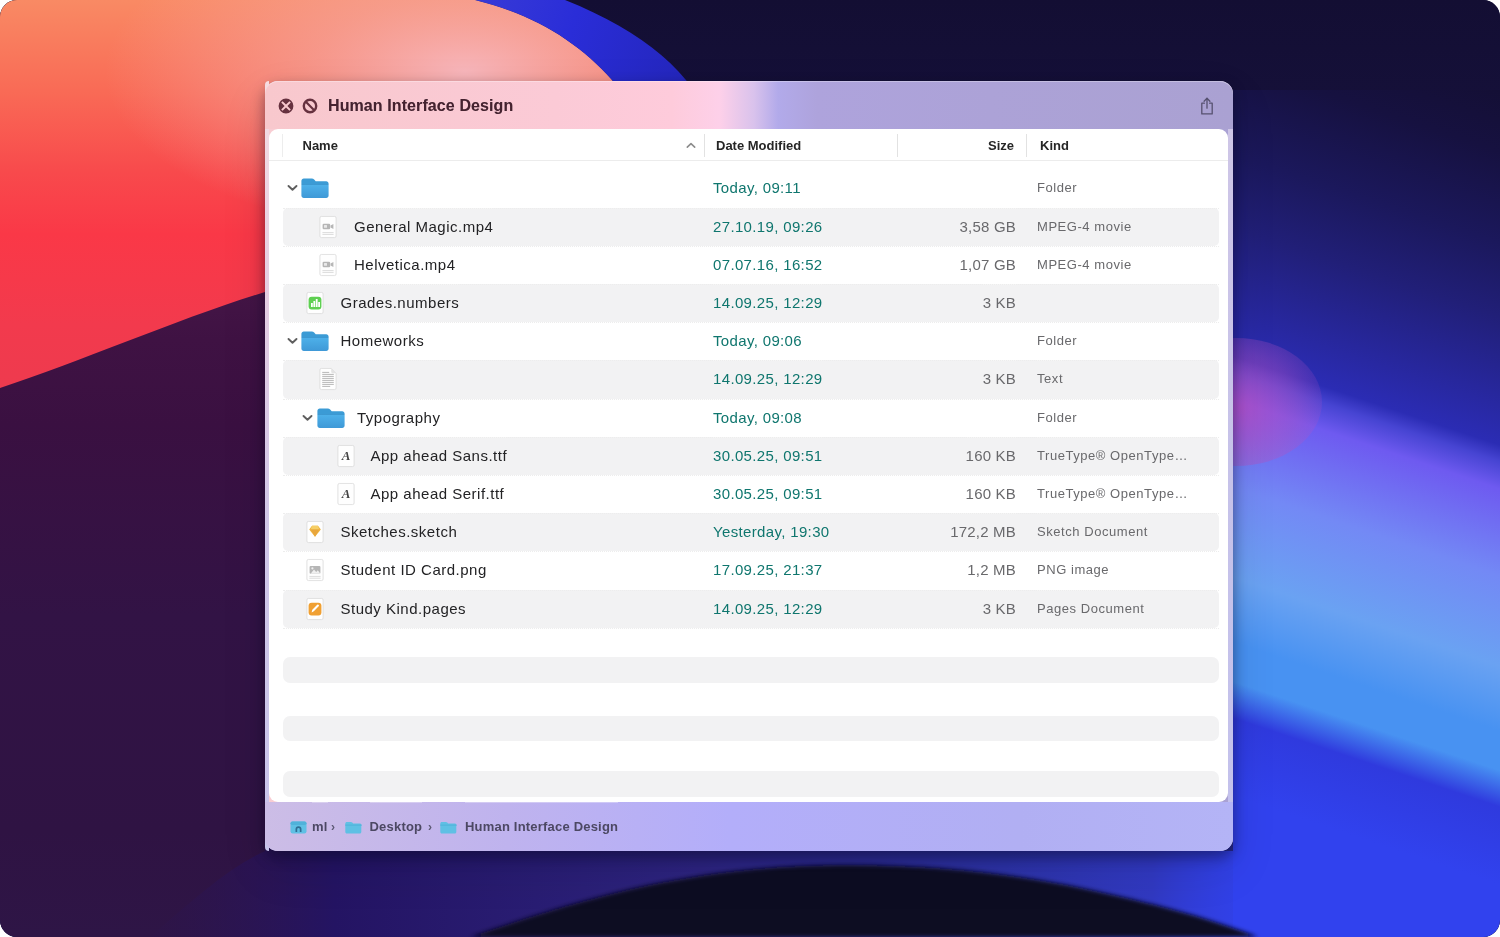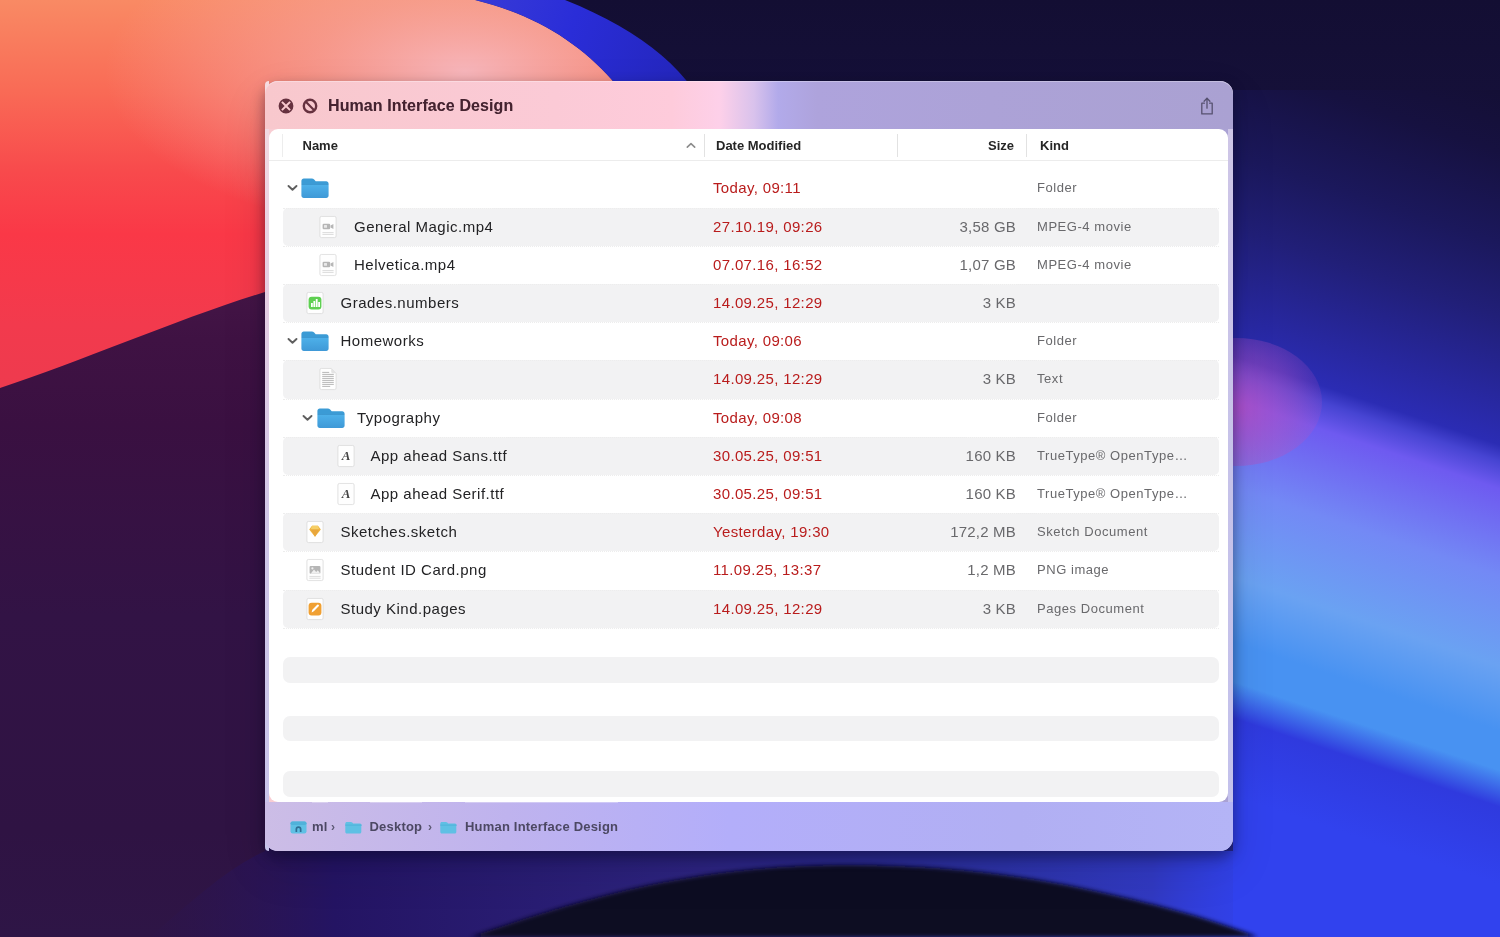--- a/index.html
+++ b/index.html
@@ -1,35 +1,35 @@
 <!DOCTYPE html>
 <html><head>
 <meta charset="utf-8">
 <style>
   html,body{margin:0;padding:0;}
-  #stage{position:relative;width:1500px;height:937px;overflow:hidden;background:#16113b;font-family:"Liberation Sans",sans-serif;}
+  #stage{position:relative;width:1500px;height:937px;overflow:hidden;background:#16113b;font-family:"Liberation Sans",sans-serif;border-radius:17px;}
   #wall{position:absolute;left:0;top:0;}
   #win{position:absolute;left:265px;top:81px;width:968px;height:770px;border-radius:13px;
        background:linear-gradient(180deg,#cfc6e6 0%,#c6c2e9 50%,#c3c1ec 100%);
        box-shadow:0 6px 14px rgba(8,4,28,0.42), 0 18px 44px rgba(8,4,28,0.13);}
   #titlebar{position:absolute;left:0;top:0;width:100%;height:48px;border-radius:13px 13px 0 0;
        background:linear-gradient(90deg,#f8c8cd 0%,#fbcad6 30%,#fecbdb 42%,#fdd0e9 47%,#d9c2ec 50.5%,#b2aaea 53%,#aea3dc 57%,#aca2d7 75%,#aaa1d2 100%);}
   #titlebar{box-shadow:inset 0 1px 0 rgba(255,255,255,0.30);}
   #wtitle{position:absolute;left:63px;top:0;height:48px;line-height:49px;font-size:16px;font-weight:bold;color:#45222f;letter-spacing:0.1px;}
   #content{position:absolute;left:4px;top:48px;width:959px;height:673px;background:#ffffff;border-radius:9px;overflow:hidden;}
   .hdrlbl{position:absolute;top:0;height:32px;line-height:33px;font-size:13px;font-weight:bold;color:#262626;}
   .vsep{position:absolute;top:5px;height:23px;width:1px;background:#e2e2e2;}
   .name,.date,.size,.kind,.hdrlbl,.bc,#titlebar{box-shadow:inset 0 1px 0 rgba(255,255,255,0.30);}
   #wtitle{text-shadow:0 0 0.6px rgba(70,70,80,0.35);}
   #hdrline{position:absolute;left:0;top:31px;width:100%;height:1px;background:#ececec;}
   .row{position:absolute;left:0;width:100%;height:38.2px;}
   .stripe{position:absolute;left:13.5px;width:936px;height:38.2px;background:#f2f2f3;border-radius:5px;}
   .bar{position:absolute;left:13.5px;width:936px;background:#f2f2f3;border-radius:7px;}
   .name{position:absolute;top:0;height:38.2px;line-height:37px;font-size:15px;color:#232325;letter-spacing:0.5px;white-space:pre;}
-  .date{position:absolute;left:444px;top:0;height:38.2px;line-height:37px;font-size:15px;color:#b91c1c;letter-spacing:0.35px;white-space:pre;}
+  .date{position:absolute;left:444px;top:0;height:38.2px;line-height:37px;font-size:15px;color:#0f766e;letter-spacing:0.35px;white-space:pre;}
   .size{position:absolute;right:212px;top:0;height:38.2px;line-height:37px;font-size:15px;color:#69696c;letter-spacing:0.2px;white-space:pre;}
   .kind{position:absolute;left:768px;top:0;height:38.2px;line-height:37px;font-size:13px;color:#69696c;letter-spacing:0.55px;white-space:pre;}
   .icon{position:absolute;top:50%;transform:translateY(-50%);}
   .chev{position:absolute;top:50%;transform:translateY(-50%);}
   #bottombar{position:absolute;left:0;top:721px;width:100%;height:49px;border-radius:0 0 13px 13px;
        background:linear-gradient(90deg,#ccbde6 0%,#bfb3ee 25%,#b3aefa 48%,#b1aff3 78%,#b4b4f6 100%);}
   .bc{position:absolute;top:0;height:49px;line-height:50px;font-size:13px;font-weight:bold;color:#4c4863;letter-spacing:0.2px;white-space:pre;}
   .bcsep{position:absolute;top:0;height:49px;line-height:50px;font-size:12px;font-weight:bold;color:#5d5975;}
   .bcicon{position:absolute;top:19px;}
 </style>
@@ -308,21 +308,21 @@
           <div class="row" style="top:422.4px">
             <svg class="icon" style="left:37px" width="18" height="23" viewBox="0 0 18 23">
               <rect x="0.9" y="0.9" width="16.2" height="21.2" rx="1.6" fill="#fefefe" stroke="#d9d9d9" stroke-width="0.8"></rect>
               <rect x="3.6" y="7.4" width="10.8" height="7.8" rx="1" fill="#b5b5b5"></rect>
               <circle cx="6.4" cy="9.8" r="1.1" fill="#efefef"></circle>
               <path d="M4.6,15.2 L8,11 L10.2,13.4 L11.8,11.8 L14.4,15.2 Z" fill="#efefef"></path>
               <rect x="3.4" y="17.4" width="11.2" height="1" fill="#dcdcdc"></rect>
               <rect x="3.4" y="19.2" width="11.2" height="1" fill="#dcdcdc"></rect>
             </svg>
             <span class="name" style="left:71.5px">Student ID Card.png</span>
-            <span class="date">11.09.25, 13:37</span>
+            <span class="date">17.09.25, 21:37</span>
             <span class="size">1,2 MB</span>
             <span class="kind">PNG image</span>
           </div>
           <div class="row" style="top:460.6px">
             <div class="stripe"></div>
             <svg class="icon" style="left:37px" width="18" height="23" viewBox="0 0 18 23">
               <rect x="0.9" y="0.9" width="16.2" height="21.2" rx="1.6" fill="#fefefe" stroke="#d9d9d9" stroke-width="0.8"></rect>
               <rect x="2.6" y="5.2" width="12.8" height="12.8" rx="3" fill="#f0a033"></rect>
               <path d="M5.6,14.9 L6.3,12.2 L11.2,7.3 A0.9,0.9 0 0 1 12.5,7.3 L12.7,7.5 A0.9,0.9 0 0 1 12.7,8.8 L7.8,13.7 Z" fill="#fff"></path>
             </svg>

